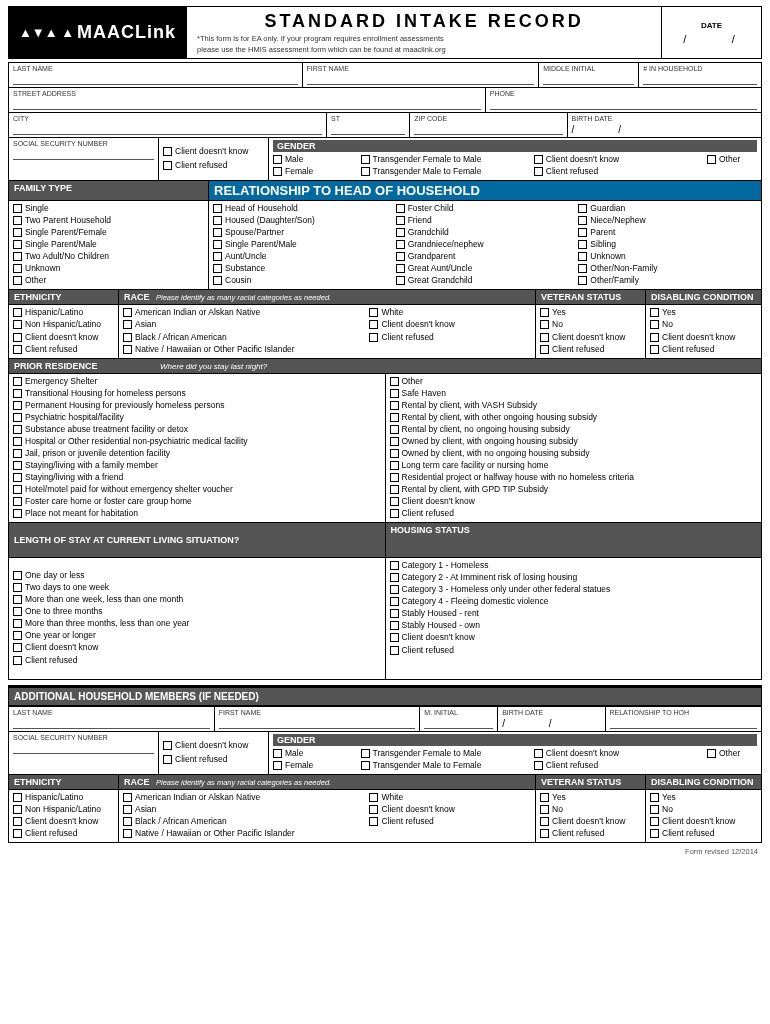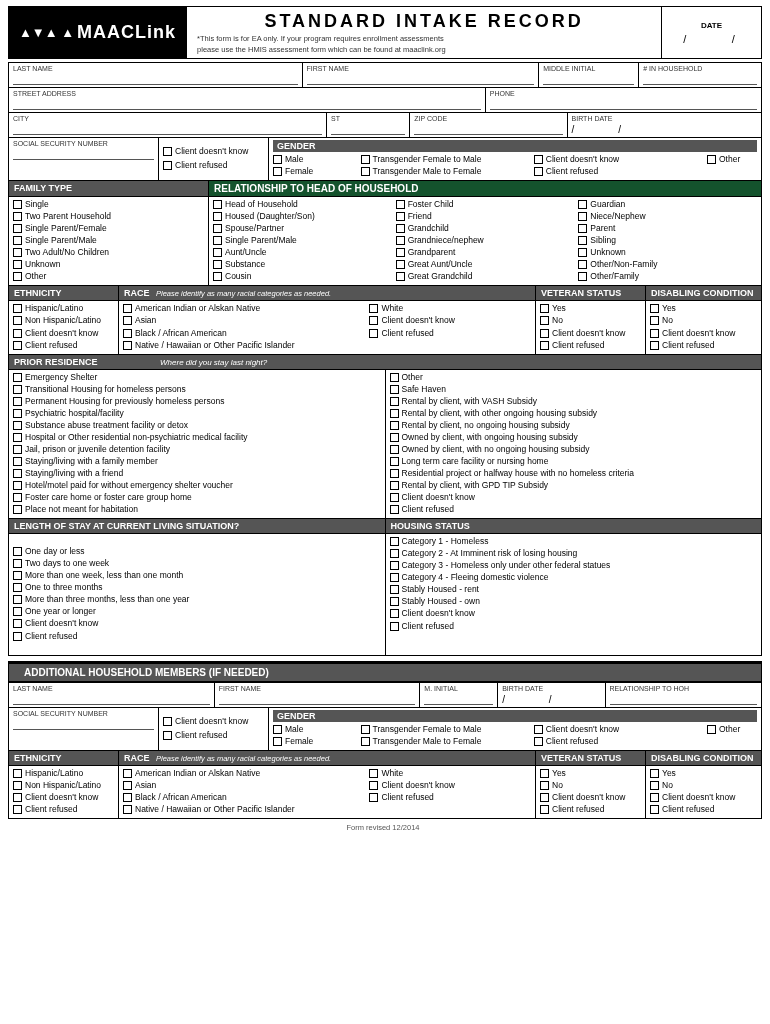--- a/index.html
+++ b/index.html
@@ -137,28 +137,28 @@
       margin-bottom: 2px;
       display: inline-block;
       width: 100%;
     }
 
     .additional-header {
       background: #555;
       color: #fff;
       font-weight: bold;
       font-size: 10px;
-      padding: 3px 15px;
+      padding: 3px 5px;
       border: 1px solid #000;
       border-top: 4px solid #000;
       margin-top: 4px;
     }
 
     .form-footer {
-      text-align: center;
+      text-align: right;
       font-size: 7.5px;
       color: #555;
       margin-top: 4px;
       padding-right: 4px;
     }
   </style>
 </head>
 <body>
 
 <div class="page">
@@ -281,21 +281,21 @@
             <span class="cb-box"></span>
             <span>Other</span>
           </div>
         </div>
       </div>
     </div>
   </div>
 
   <div style="display:flex; border:1px solid #000; border-top:none;">
     <div style="width:200px; background:#555; color:#fff; font-weight:bold; font-size:9px; padding:2px 5px; border-right:1px solid #000;">FAMILY TYPE</div>
-    <div style="flex:1; background:#14532d; color:#fff; font-weight:bold; font-size:10px; padding:2px 5px;">RELATIONSHIP TO HEAD OF HOUSEHOLD</div>
+    <div style="flex:1; background:#0369a1; color:#fff; font-weight:bold; font-size:13px; padding:2px 5px;">RELATIONSHIP TO HEAD OF HOUSEHOLD</div>
   </div>
 
   <div style="display:flex; border:1px solid #000; border-top:none;">
     <div style="width:200px; border-right:1px solid #000; padding:2px 4px;">
       <div class="cb-item">
           <span class="cb-box"></span>
           <span>Single</span>
         </div>
       <div class="cb-item">
           <span class="cb-box"></span>
@@ -625,21 +625,21 @@
           <span>Client doesn't know</span>
         </div>
       <div class="cb-item">
           <span class="cb-box"></span>
           <span>Client refused</span>
         </div>
     </div>
   </div>
 
   <div style="display:flex; border:1px solid #000; border-top:none;">
-    <div style="flex:1; background:#555; color:#fff; font-weight:bold; font-size:9px; padding:2px 5px; border-right:1px solid #000;">LENGTH OF STAY AT CURRENT LIVING SITUATION?</div>
+    <div style="flex:1; background:#555; color:#fff; font-weight:bold; font-size:9px; padding:12px 5px; border-right:1px solid #000;">LENGTH OF STAY AT CURRENT LIVING SITUATION?</div>
     <div style="flex:1; background:#555; color:#fff; font-weight:bold; font-size:9px; padding:2px 5px;">HOUSING STATUS</div>
   </div>
 
   <div style="display:flex; border:1px solid #000; border-top:none;">
     <div style="flex:1; border-right:1px solid #000; padding:12px 4px;">
       <div class="cb-item">
           <span class="cb-box"></span>
           <span>One day or less</span>
         </div>
       <div class="cb-item">

